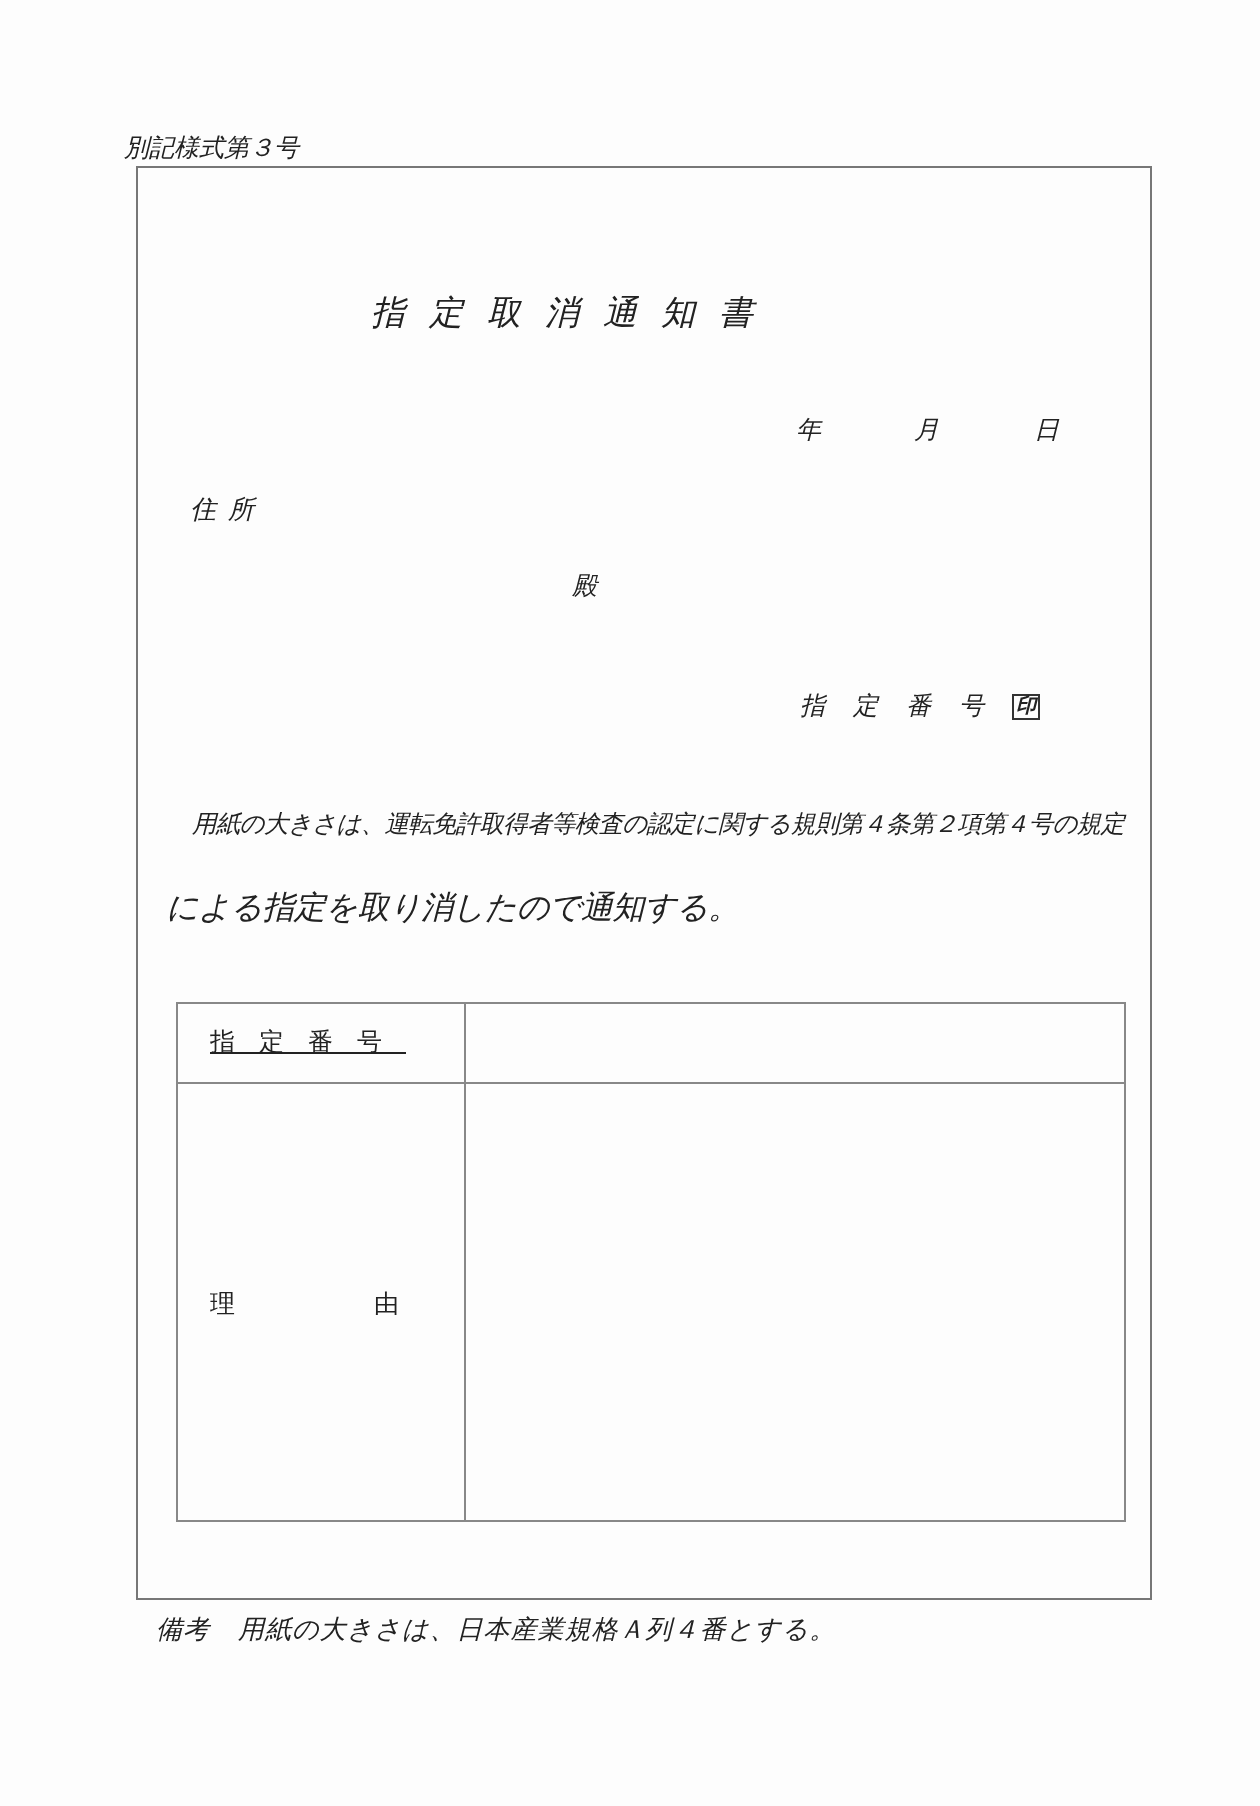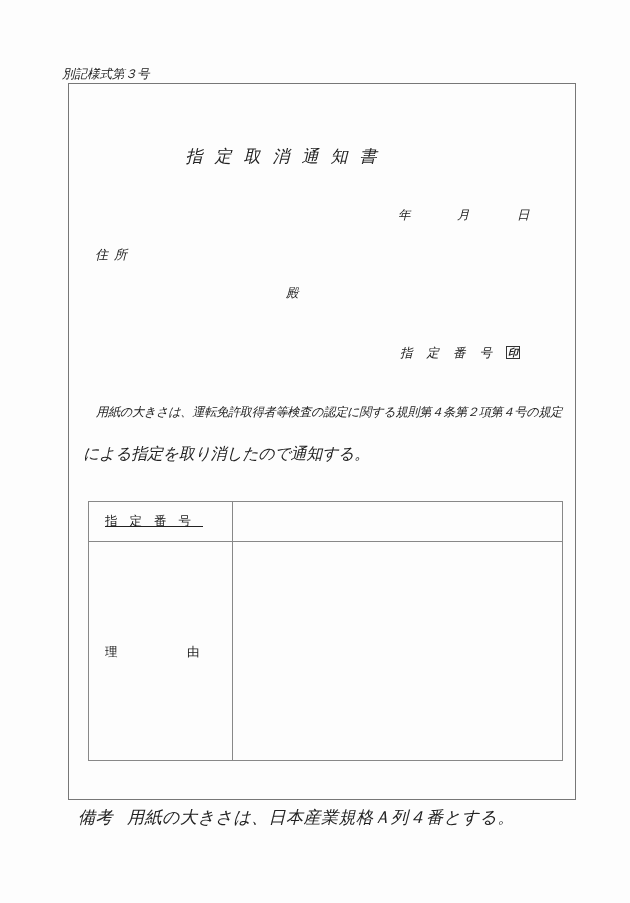--- a/index.html
+++ b/index.html
@@ -28,21 +28,21 @@
   table.info {
     position:absolute; left:88px; top:501px; width:475px; border-collapse:collapse;
   }
   table.info td { border:1.5px solid #888; font-size:12.5px; padding:0; }
   .c1 { width:127px; }
   .row1 td { height:39px;text-decoration:underline; }
   .row2 td { height:218px; }
   .lbl1 { letter-spacing:12px; padding-left:16px !important; }
   .lbl2 { position:relative; }
   .lbl2 span { position:absolute; top:102px; }
-  .note { left:78px; top:806px; font-size:17px; letter-spacing:0.5px; }
+  .note { left:78px; top:806px; font-size:13px; letter-spacing:0.5px; }
   .note .gap { display:inline-block; width:14px; }
 </style>
 </head>
 <body>
 
 <div class="abs form-label">別記様式第３号</div>
 
 <div class="outer-box"></div>
 
 <div class="abs title">指定取消通知書</div>

